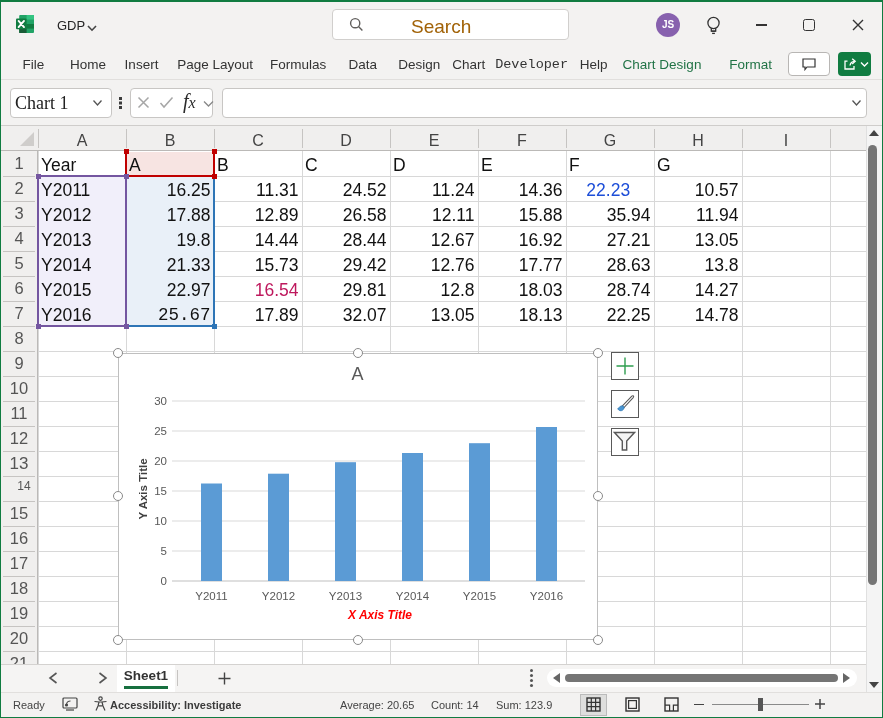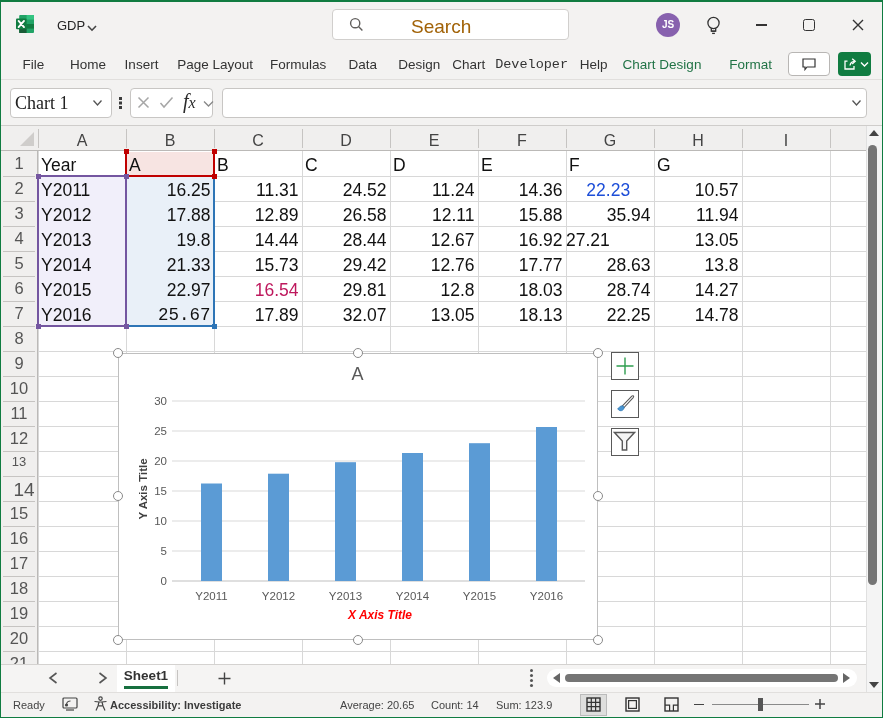--- a/index.html
+++ b/index.html
@@ -130,23 +130,23 @@
 <div class="abs" style="left:0;top:328.5px;width:38px;text-align:center;font-size:16.5px;color:#555;">8</div>
 <div class="abs" style="left:3px;top:351px;width:32px;height:1px;background:#c6c4c2;"></div>
 <div class="abs" style="left:0;top:353.5px;width:38px;text-align:center;font-size:16.5px;color:#555;">9</div>
 <div class="abs" style="left:3px;top:376px;width:32px;height:1px;background:#c6c4c2;"></div>
 <div class="abs" style="left:0;top:378.5px;width:38px;text-align:center;font-size:16.5px;color:#555;">10</div>
 <div class="abs" style="left:3px;top:401px;width:32px;height:1px;background:#c6c4c2;"></div>
 <div class="abs" style="left:0;top:403.5px;width:38px;text-align:center;font-size:16.5px;color:#555;">11</div>
 <div class="abs" style="left:3px;top:426px;width:32px;height:1px;background:#c6c4c2;"></div>
 <div class="abs" style="left:0;top:428.5px;width:38px;text-align:center;font-size:16.5px;color:#555;">12</div>
 <div class="abs" style="left:3px;top:451px;width:32px;height:1px;background:#c6c4c2;"></div>
-<div class="abs" style="left:0;top:453.5px;width:38px;text-align:center;font-size:13px;color:#555;">13</div>
+<div class="abs" style="left:0;top:453.5px;width:38px;text-align:center;font-size:17px;color:#555;">13</div>
 <div class="abs" style="left:3px;top:476px;width:32px;height:1px;background:#c6c4c2;"></div>
-<div class="abs" style="left:0;top:478.5px;width:48px;text-align:center;font-size:19px;color:#555;">14</div>
+<div class="abs" style="left:0;top:478.5px;width:48px;text-align:center;font-size:12px;color:#555;">14</div>
 <div class="abs" style="left:3px;top:501px;width:32px;height:1px;background:#c6c4c2;"></div>
 <div class="abs" style="left:0;top:503.5px;width:38px;text-align:center;font-size:16.5px;color:#555;">15</div>
 <div class="abs" style="left:3px;top:526px;width:32px;height:1px;background:#c6c4c2;"></div>
 <div class="abs" style="left:0;top:528.5px;width:38px;text-align:center;font-size:16.5px;color:#555;">16</div>
 <div class="abs" style="left:3px;top:551px;width:32px;height:1px;background:#c6c4c2;"></div>
 <div class="abs" style="left:0;top:553.5px;width:38px;text-align:center;font-size:16.5px;color:#555;">17</div>
 <div class="abs" style="left:3px;top:576px;width:32px;height:1px;background:#c6c4c2;"></div>
 <div class="abs" style="left:0;top:578.5px;width:38px;text-align:center;font-size:16.5px;color:#555;">18</div>
 <div class="abs" style="left:3px;top:601px;width:32px;height:1px;background:#c6c4c2;"></div>
 <div class="abs" style="left:0;top:603.5px;width:38px;text-align:center;font-size:16.5px;color:#555;">19</div>
@@ -212,21 +212,21 @@
 <div class="abs" style="left:390px;top:204.6px;width:84.5px;text-align:right;font-size:17.5px;color:#111;">12.11</div>
 <div class="abs" style="left:478px;top:204.6px;width:84.5px;text-align:right;font-size:17.5px;color:#111;">15.88</div>
 <div class="abs" style="left:566px;top:204.6px;width:84.5px;text-align:right;font-size:17.5px;color:#111;">35.94</div>
 <div class="abs" style="left:654px;top:204.6px;width:84.5px;text-align:right;font-size:17.5px;color:#111;">11.94</div>
 <div class="abs" style="left:41px;top:229.6px;font-size:17.5px;color:#111;">Y2013</div>
 <div class="abs" style="left:126px;top:229.6px;width:84.5px;text-align:right;font-size:17.5px;color:#111;">19.8</div>
 <div class="abs" style="left:214px;top:229.6px;width:84.5px;text-align:right;font-size:17.5px;color:#111;">14.44</div>
 <div class="abs" style="left:302px;top:229.6px;width:84.5px;text-align:right;font-size:17.5px;color:#111;">28.44</div>
 <div class="abs" style="left:390px;top:229.6px;width:84.5px;text-align:right;font-size:17.5px;color:#111;">12.67</div>
 <div class="abs" style="left:478px;top:229.6px;width:84.5px;text-align:right;font-size:17.5px;color:#111;">16.92</div>
-<div class="abs" style="left:566px;top:229.6px;width:84.5px;text-align:left;font-size:17.5px;color:#111;">27.21</div>
+<div class="abs" style="left:566px;top:229.6px;width:84.5px;text-align:right;font-size:17.5px;color:#111;">27.21</div>
 <div class="abs" style="left:654px;top:229.6px;width:84.5px;text-align:right;font-size:17.5px;color:#111;">13.05</div>
 <div class="abs" style="left:41px;top:254.6px;font-size:17.5px;color:#111;">Y2014</div>
 <div class="abs" style="left:126px;top:254.6px;width:84.5px;text-align:right;font-size:17.5px;color:#111;">21.33</div>
 <div class="abs" style="left:214px;top:254.6px;width:84.5px;text-align:right;font-size:17.5px;color:#111;">15.73</div>
 <div class="abs" style="left:302px;top:254.6px;width:84.5px;text-align:right;font-size:17.5px;color:#111;">29.42</div>
 <div class="abs" style="left:390px;top:254.6px;width:84.5px;text-align:right;font-size:17.5px;color:#111;">12.76</div>
 <div class="abs" style="left:478px;top:254.6px;width:84.5px;text-align:right;font-size:17.5px;color:#111;">17.77</div>
 <div class="abs" style="left:566px;top:254.6px;width:84.5px;text-align:right;font-size:17.5px;color:#111;">28.63</div>
 <div class="abs" style="left:654px;top:254.6px;width:84.5px;text-align:right;font-size:17.5px;color:#111;">13.8</div>
 <div class="abs" style="left:41px;top:279.6px;font-size:17.5px;color:#111;">Y2015</div>

